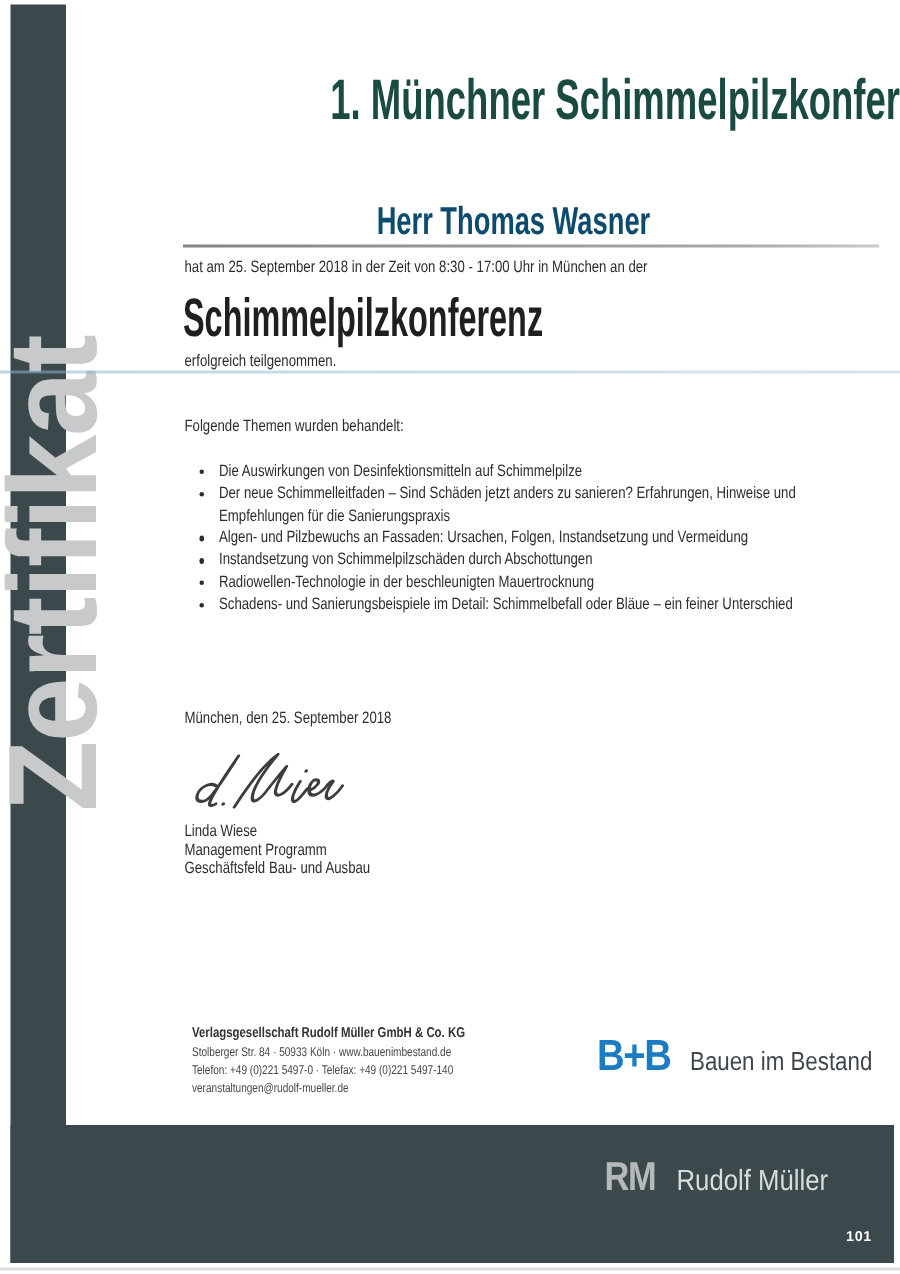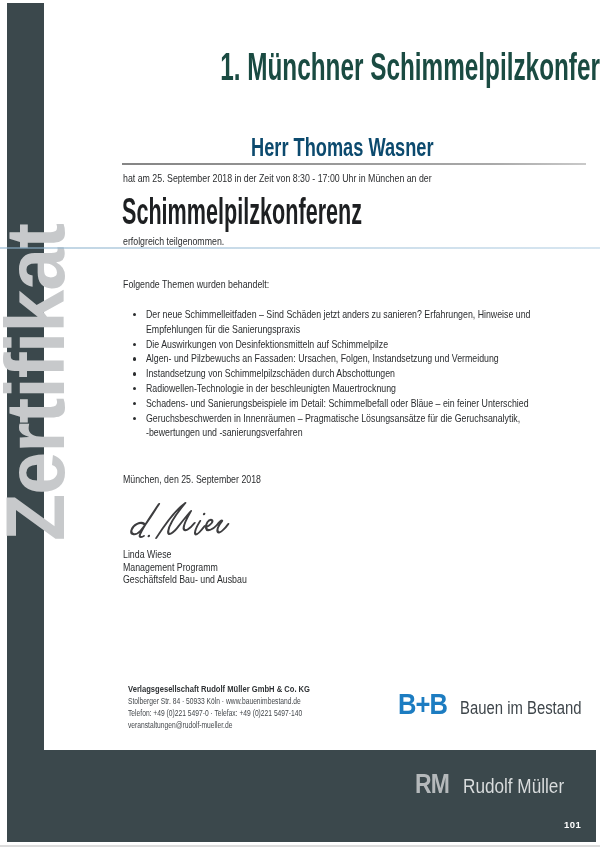--- a/index.html
+++ b/index.html
@@ -64,21 +64,21 @@
             font-size:9.5px;line-height:13px;font-weight:bold;color:#2f3235;}
   .pub-line{display:block;white-space:nowrap;transform:scaleX(0.80);transform-origin:0 0;
             font-size:8.4px;line-height:12px;color:#44484c;}
 
   .bb-logo{position:absolute;left:398px;top:688px;display:flex;align-items:baseline;}
   .bb-mark{font-size:29px;font-weight:bold;color:#1c7cc1;letter-spacing:-1px;
            display:inline-block;transform:scaleX(0.88);transform-origin:0 80%;}
   .bb-text{font-size:17.5px;color:#3f464b;margin-left:6px;display:inline-block;
            white-space:nowrap;transform:scaleX(0.85);transform-origin:0 80%;}
 
-  .rm-logo{position:absolute;left:415px;top:769px;display:flex;align-items:baseline;z-index:5;}
+  .rm-logo{position:absolute;left:403px;top:769px;display:flex;align-items:baseline;z-index:5;}
   .rm-mark{font-size:27px;font-weight:bold;color:#b5b9bb;letter-spacing:-1px;
            display:inline-block;transform:scaleX(0.85);transform-origin:0 80%;}
   .rm-text{font-size:19.5px;color:#d9dcdd;margin-left:8px;display:inline-block;
            white-space:nowrap;transform:scaleX(0.88);transform-origin:0 80%;}
 
   .pagenum{position:absolute;left:564px;top:819px;font-size:9.5px;font-weight:bold;
            color:#ffffff;letter-spacing:0.5px;z-index:6;}
 </style>
 </head>
 <body>
@@ -116,59 +116,52 @@
   <div class="blueline"></div>
 
   <p class="bodyline topics-heading">
     <span class="c80">Folgende Themen wurden behandelt:</span>
   </p>
 
   <ul class="topics">
     <li>
       <span class="bdot"></span>
       <span class="tx">
+          <span class="tl">Die Auswirkungen von Desinfektionsmitteln auf Schimmelpilze</span>
+        </span>
+    </li>
+    <li>
+      <span class="bdot"></span>
+      <span class="tx">
           <span class="tl">Der neue Schimmelleitfaden – Sind Schäden jetzt anders zu sanieren? Erfahrungen, Hinweise und</span>
           <span class="tl">Empfehlungen für die Sanierungspraxis</span>
         </span>
     </li>
     <li>
       <span class="bdot"></span>
       <span class="tx">
-          <span class="tl">Die Auswirkungen von Desinfektionsmitteln auf Schimmelpilze</span>
-        </span>
-    </li>
-    <li>
-      <span class="bdot"></span>
-      <span class="tx">
           <span class="tl">Algen- und Pilzbewuchs an Fassaden: Ursachen, Folgen, Instandsetzung und Vermeidung</span>
         </span>
     </li>
     <li>
       <span class="bdot"></span>
       <span class="tx">
           <span class="tl">Instandsetzung von Schimmelpilzschäden durch Abschottungen</span>
         </span>
     </li>
     <li>
       <span class="bdot"></span>
       <span class="tx">
           <span class="tl">Radiowellen-Technologie in der beschleunigten Mauertrocknung</span>
         </span>
     </li>
     <li>
       <span class="bdot"></span>
       <span class="tx">
           <span class="tl">Schadens- und Sanierungsbeispiele im Detail: Schimmelbefall oder Bläue – ein feiner Unterschied</span>
-        </span>
-    </li>
-    <li>
-      <span class="bdot"></span>
-      <span class="tx">
-          <span class="tl">Geruchsbeschwerden in Innenräumen – Pragmatische Lösungsansätze für die Geruchsanalytik,</span>
-          <span class="tl">-bewertungen und -sanierungsverfahren</span>
         </span>
     </li>
   </ul>
 
   <p class="bodyline placedate">
     <span class="c80">München, den 25. September 2018</span>
   </p>
 
   <svg class="signature" viewBox="0 0 120 52" fill="none" stroke="#3d3d3f" stroke-width="2.1" stroke-linecap="round" stroke-linejoin="round">
     <g transform="translate(10,0) skewX(-16)">

